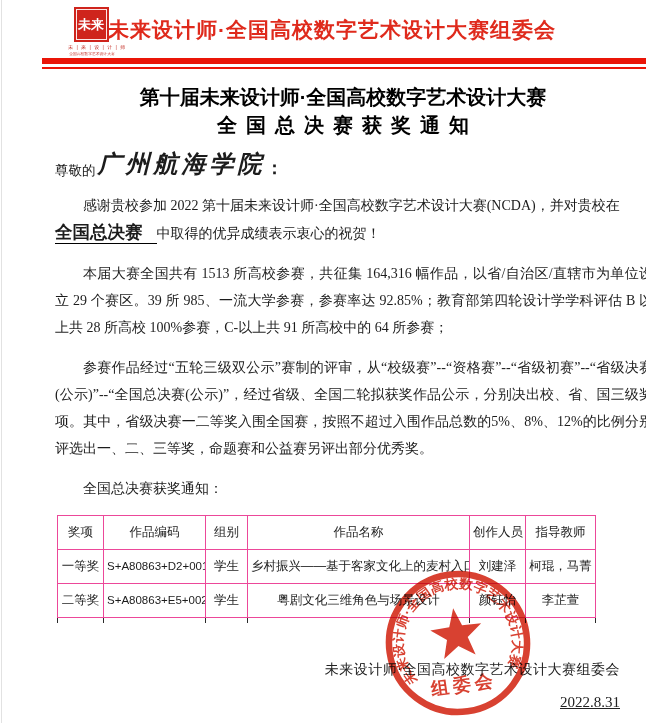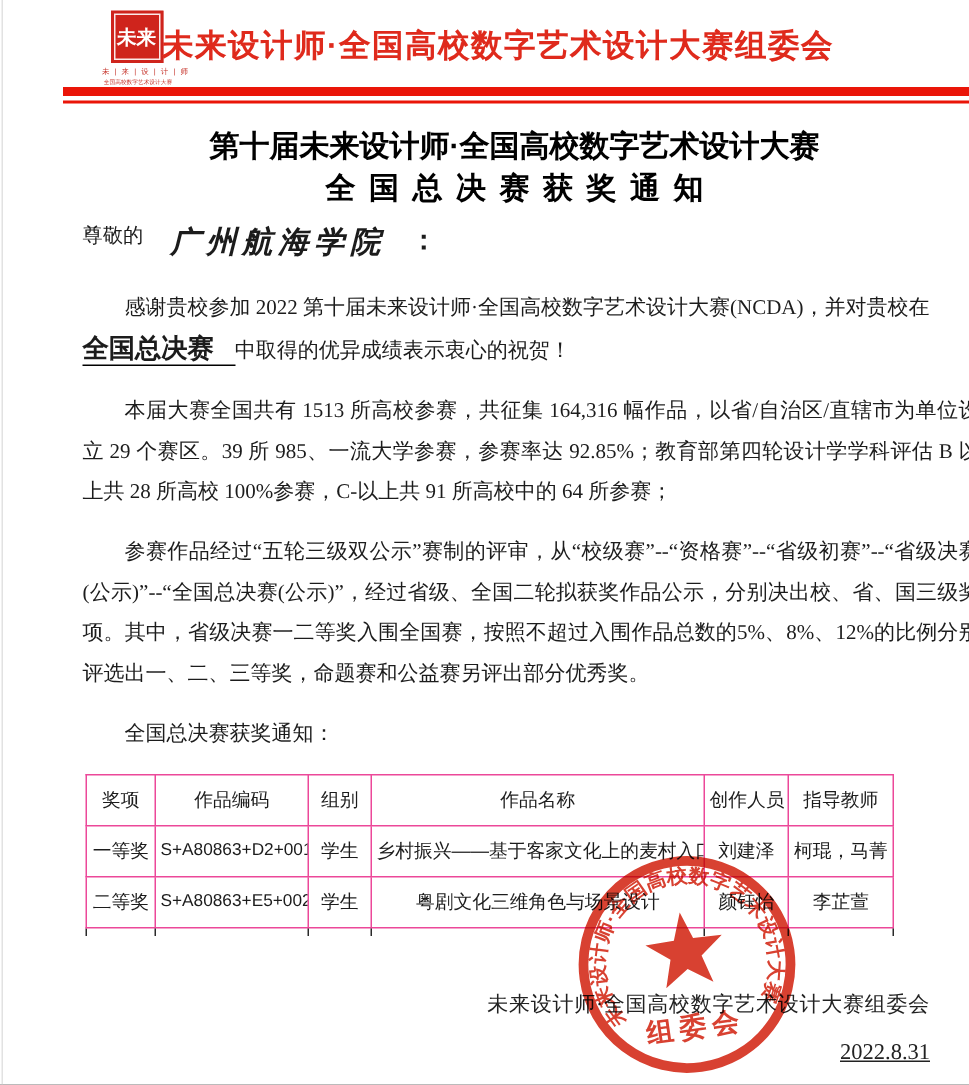--- a/index.html
+++ b/index.html
@@ -32,24 +32,24 @@
   .rule-thin{position:absolute;left:42px;right:0;top:67px;height:2px;background:#ea1508;}
 
   
   .doc-title1{position:absolute;left:0;right:0;top:84px;text-align:center;
     font-family:"Liberation Sans",sans-serif;font-weight:bold;font-size:20px;color:#000;}
   .doc-title2{position:absolute;left:0;right:0;top:112px;text-align:center;
     font-family:"Liberation Sans",sans-serif;font-weight:bold;font-size:20px;color:#000;
     letter-spacing:9px;text-indent:9px;}
 
   
-  .salutation{position:absolute;left:55px;top:148px;display:flex;align-items:flex-start;gap:16px;}
+  .salutation{position:absolute;left:55px;top:148px;display:flex;align-items:flex-end;}
   .salutation .prefix{font-size:13.5px;}
   .salutation .school{
-    font-size:20px;font-weight:bold;font-style:italic;letter-spacing:4px;
+    font-size:24px;font-weight:bold;font-style:italic;letter-spacing:4px;
     font-family:"DejaVu Serif","Liberation Serif",serif;margin-left:2px;
   }
   .salutation .colon{font-size:18px;font-weight:bold;}
 
   
   .body-text{position:absolute;left:55px;right:33px;top:192px;font-size:14px;line-height:27px;}
   .body-text p{margin:0 0 13px 0;text-align:justify;}
   .indent{text-indent:2em;}
   .hl{
     font-size:17.5px;font-weight:bold;font-family:"Liberation Sans",sans-serif;

